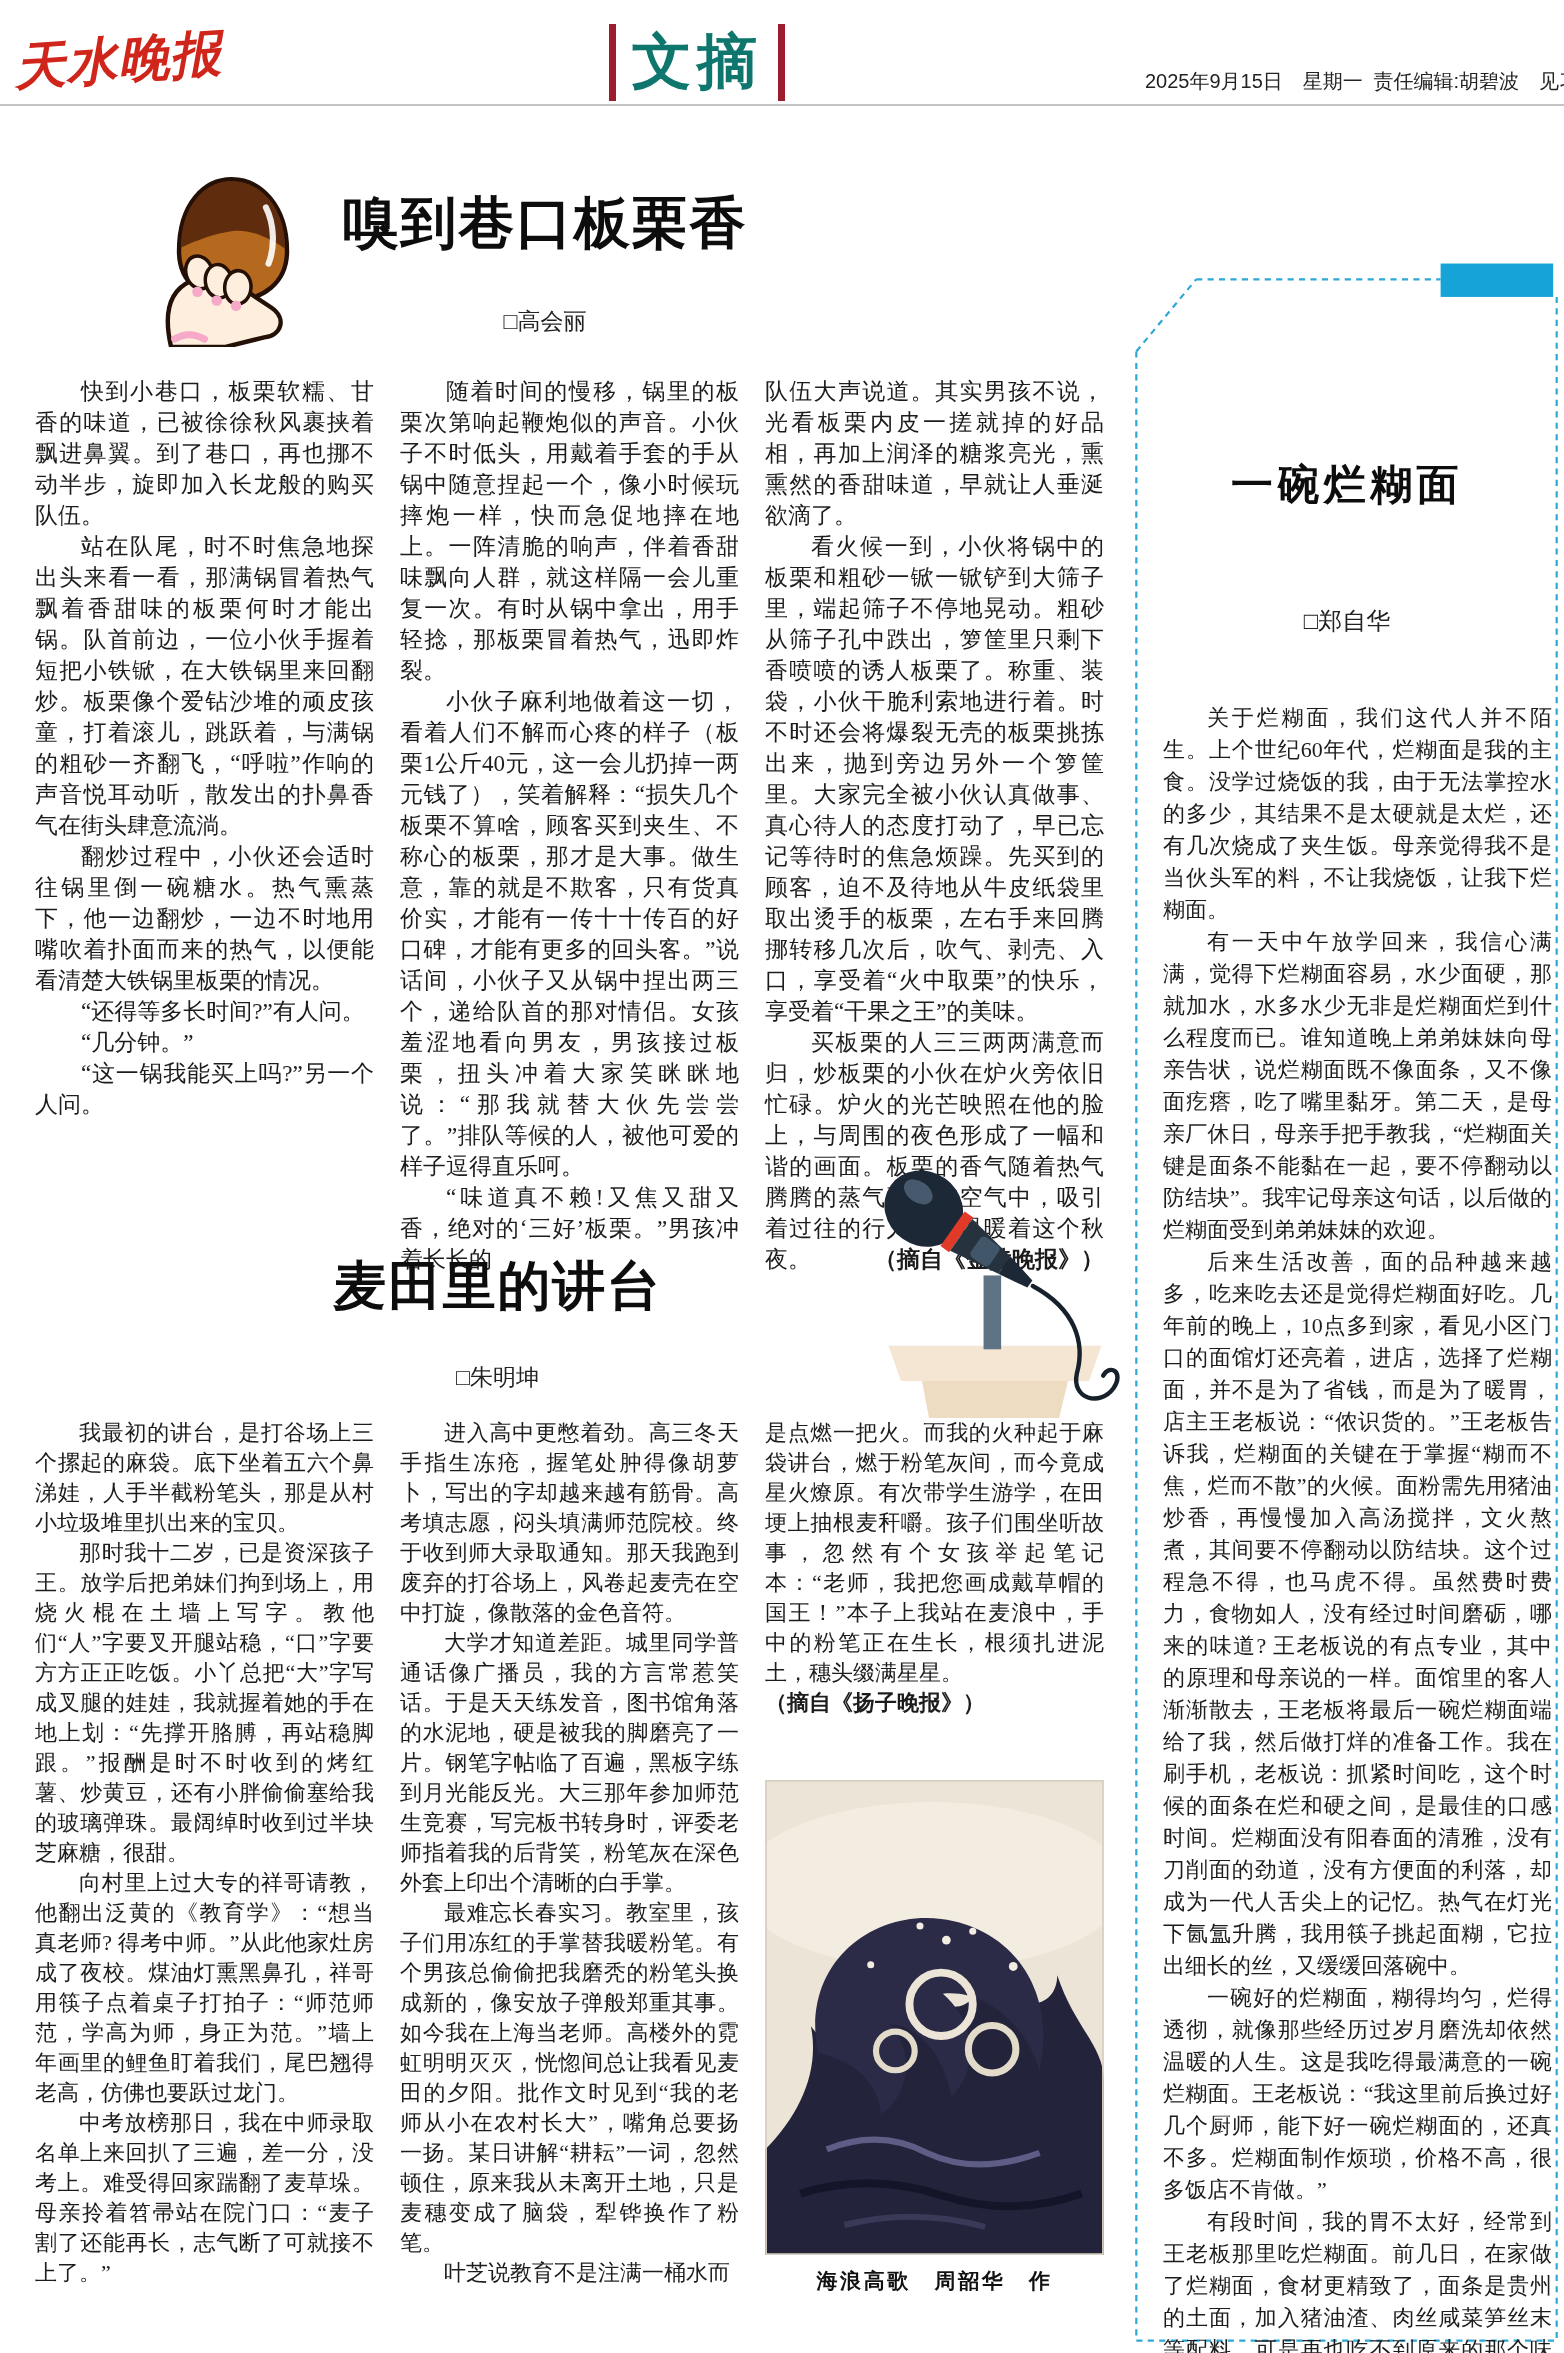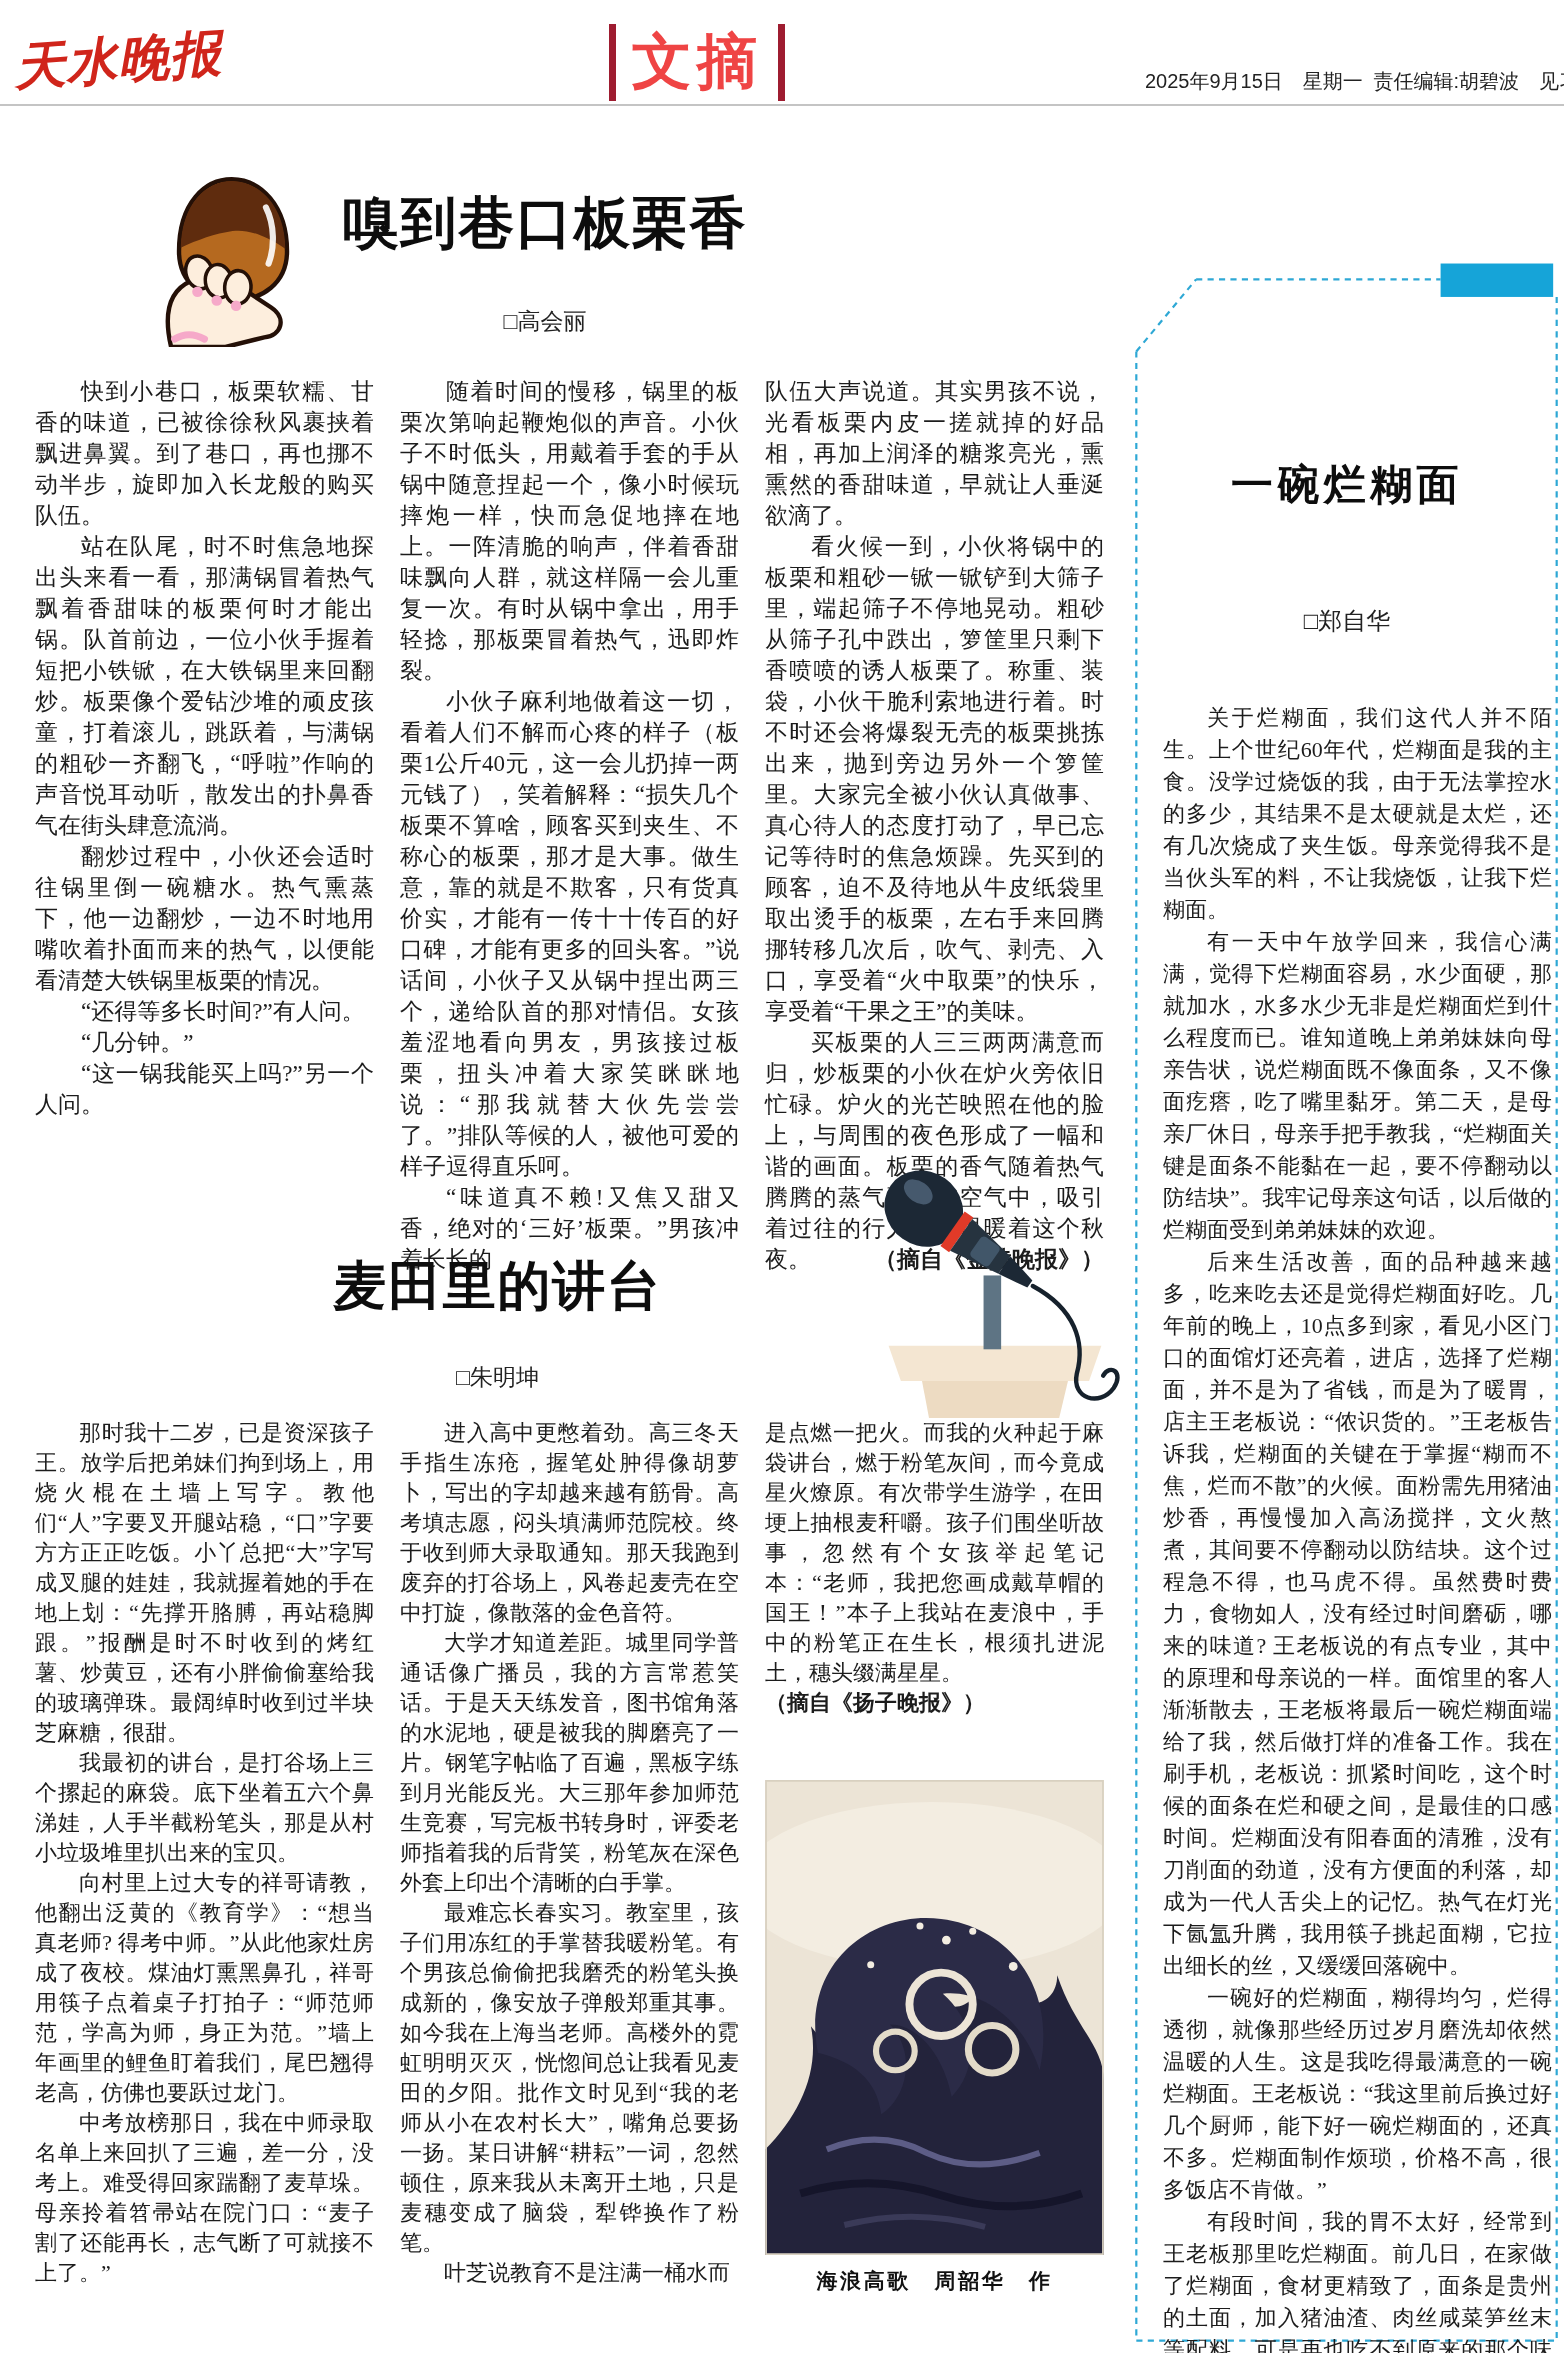--- a/index.html
+++ b/index.html
@@ -14,21 +14,21 @@
     font-family:"DejaVu Serif",serif;font-style:italic;font-weight:bold;
     font-size:51px;color:#d0251b;transform:rotate(-4deg);letter-spacing:0.9px;
     white-space:nowrap;
   }
   .section-box{
     position:absolute;left:609px;top:23px;width:176px;height:79px;
     display:flex;align-items:center;justify-content:space-between;
   }
   .section-bar{width:7px;height:77px;background:#9e1c30;}
   .section-title{
-    font-size:60px;font-weight:bold;letter-spacing:5.3px;color:#ef4444;
+    font-size:60px;font-weight:bold;letter-spacing:5.3px;color:#0f766e;
     font-family:"Liberation Serif","DejaVu Serif",serif;white-space:nowrap;
   }
   .header-info{
     position:absolute;left:1145px;top:33px;width:413px;
     display:flex;align-items:flex-end;
   }
   .header-lines{
     display:flex;flex-direction:row;gap:10.6px;
     font-family:"Liberation Sans","DejaVu Sans",sans-serif;
     font-size:20px;color:#222;white-space:nowrap;
@@ -166,22 +166,22 @@
       </g>
       <path d="M184 150 C232 176 244 214 234 250 C228 278 260 288 276 266 C288 248 272 238 264 252" stroke="#16212c" stroke-width="5" fill="none" stroke-linecap="round"></path>
     </svg>
   </div>
 
   <div class="a-title" id="a2-title">麦田里的讲台</div>
   <div class="a-author" id="a2-author">□朱明坤</div>
 
   <div class="cols" id="a2-cols">
     <div class="col a2col">
+        <p class="para">我最初的讲台，是打谷场上三个摞起的麻袋。底下坐着五六个鼻涕娃，人手半截粉笔头，那是从村小垃圾堆里扒出来的宝贝。</p>
         <p class="para">那时我十二岁，已是资深孩子王。放学后把弟妹们拘到场上，用烧火棍在土墙上写字。教他们“人”字要叉开腿站稳，“口”字要方方正正吃饭。小丫总把“大”字写成叉腿的娃娃，我就握着她的手在地上划：“先撑开胳膊，再站稳脚跟。”报酬是时不时收到的烤红薯、炒黄豆，还有小胖偷偷塞给我的玻璃弹珠。最阔绰时收到过半块芝麻糖，很甜。</p>
-        <p class="para">我最初的讲台，是打谷场上三个摞起的麻袋。底下坐着五六个鼻涕娃，人手半截粉笔头，那是从村小垃圾堆里扒出来的宝贝。</p>
         <p class="para">向村里上过大专的祥哥请教，他翻出泛黄的《教育学》：“想当真老师? 得考中师。”从此他家灶房成了夜校。煤油灯熏黑鼻孔，祥哥用筷子点着桌子打拍子：“师范师范，学高为师，身正为范。”墙上年画里的鲤鱼盯着我们，尾巴翘得老高，仿佛也要跃过龙门。</p>
         <p class="para">中考放榜那日，我在中师录取名单上来回扒了三遍，差一分，没考上。难受得回家踹翻了麦草垛。母亲拎着笤帚站在院门口：“麦子割了还能再长，志气断了可就接不上了。”</p>
       </div>
     <div class="col a2col">
         <p class="para">进入高中更憋着劲。高三冬天手指生冻疮，握笔处肿得像胡萝卜，写出的字却越来越有筋骨。高考填志愿，闷头填满师范院校。终于收到师大录取通知。那天我跑到废弃的打谷场上，风卷起麦壳在空中打旋，像散落的金色音符。</p>
         <p class="para">大学才知道差距。城里同学普通话像广播员，我的方言常惹笑话。于是天天练发音，图书馆角落的水泥地，硬是被我的脚磨亮了一片。钢笔字帖临了百遍，黑板字练到月光能反光。大三那年参加师范生竞赛，写完板书转身时，评委老师指着我的后背笑，粉笔灰在深色外套上印出个清晰的白手掌。</p>
         <p class="para">最难忘长春实习。教室里，孩子们用冻红的手掌替我暖粉笔。有个男孩总偷偷把我磨秃的粉笔头换成新的，像安放子弹般郑重其事。如今我在上海当老师。高楼外的霓虹明明灭灭，恍惚间总让我看见麦田的夕阳。批作文时见到“我的老师从小在农村长大”，嘴角总要扬一扬。某日讲解“耕耘”一词，忽然顿住，原来我从未离开土地，只是麦穗变成了脑袋，犁铧换作了粉笔。</p>
         <p class="para">叶芝说教育不是注满一桶水而</p>
       </div>
     <div class="col a2col">

